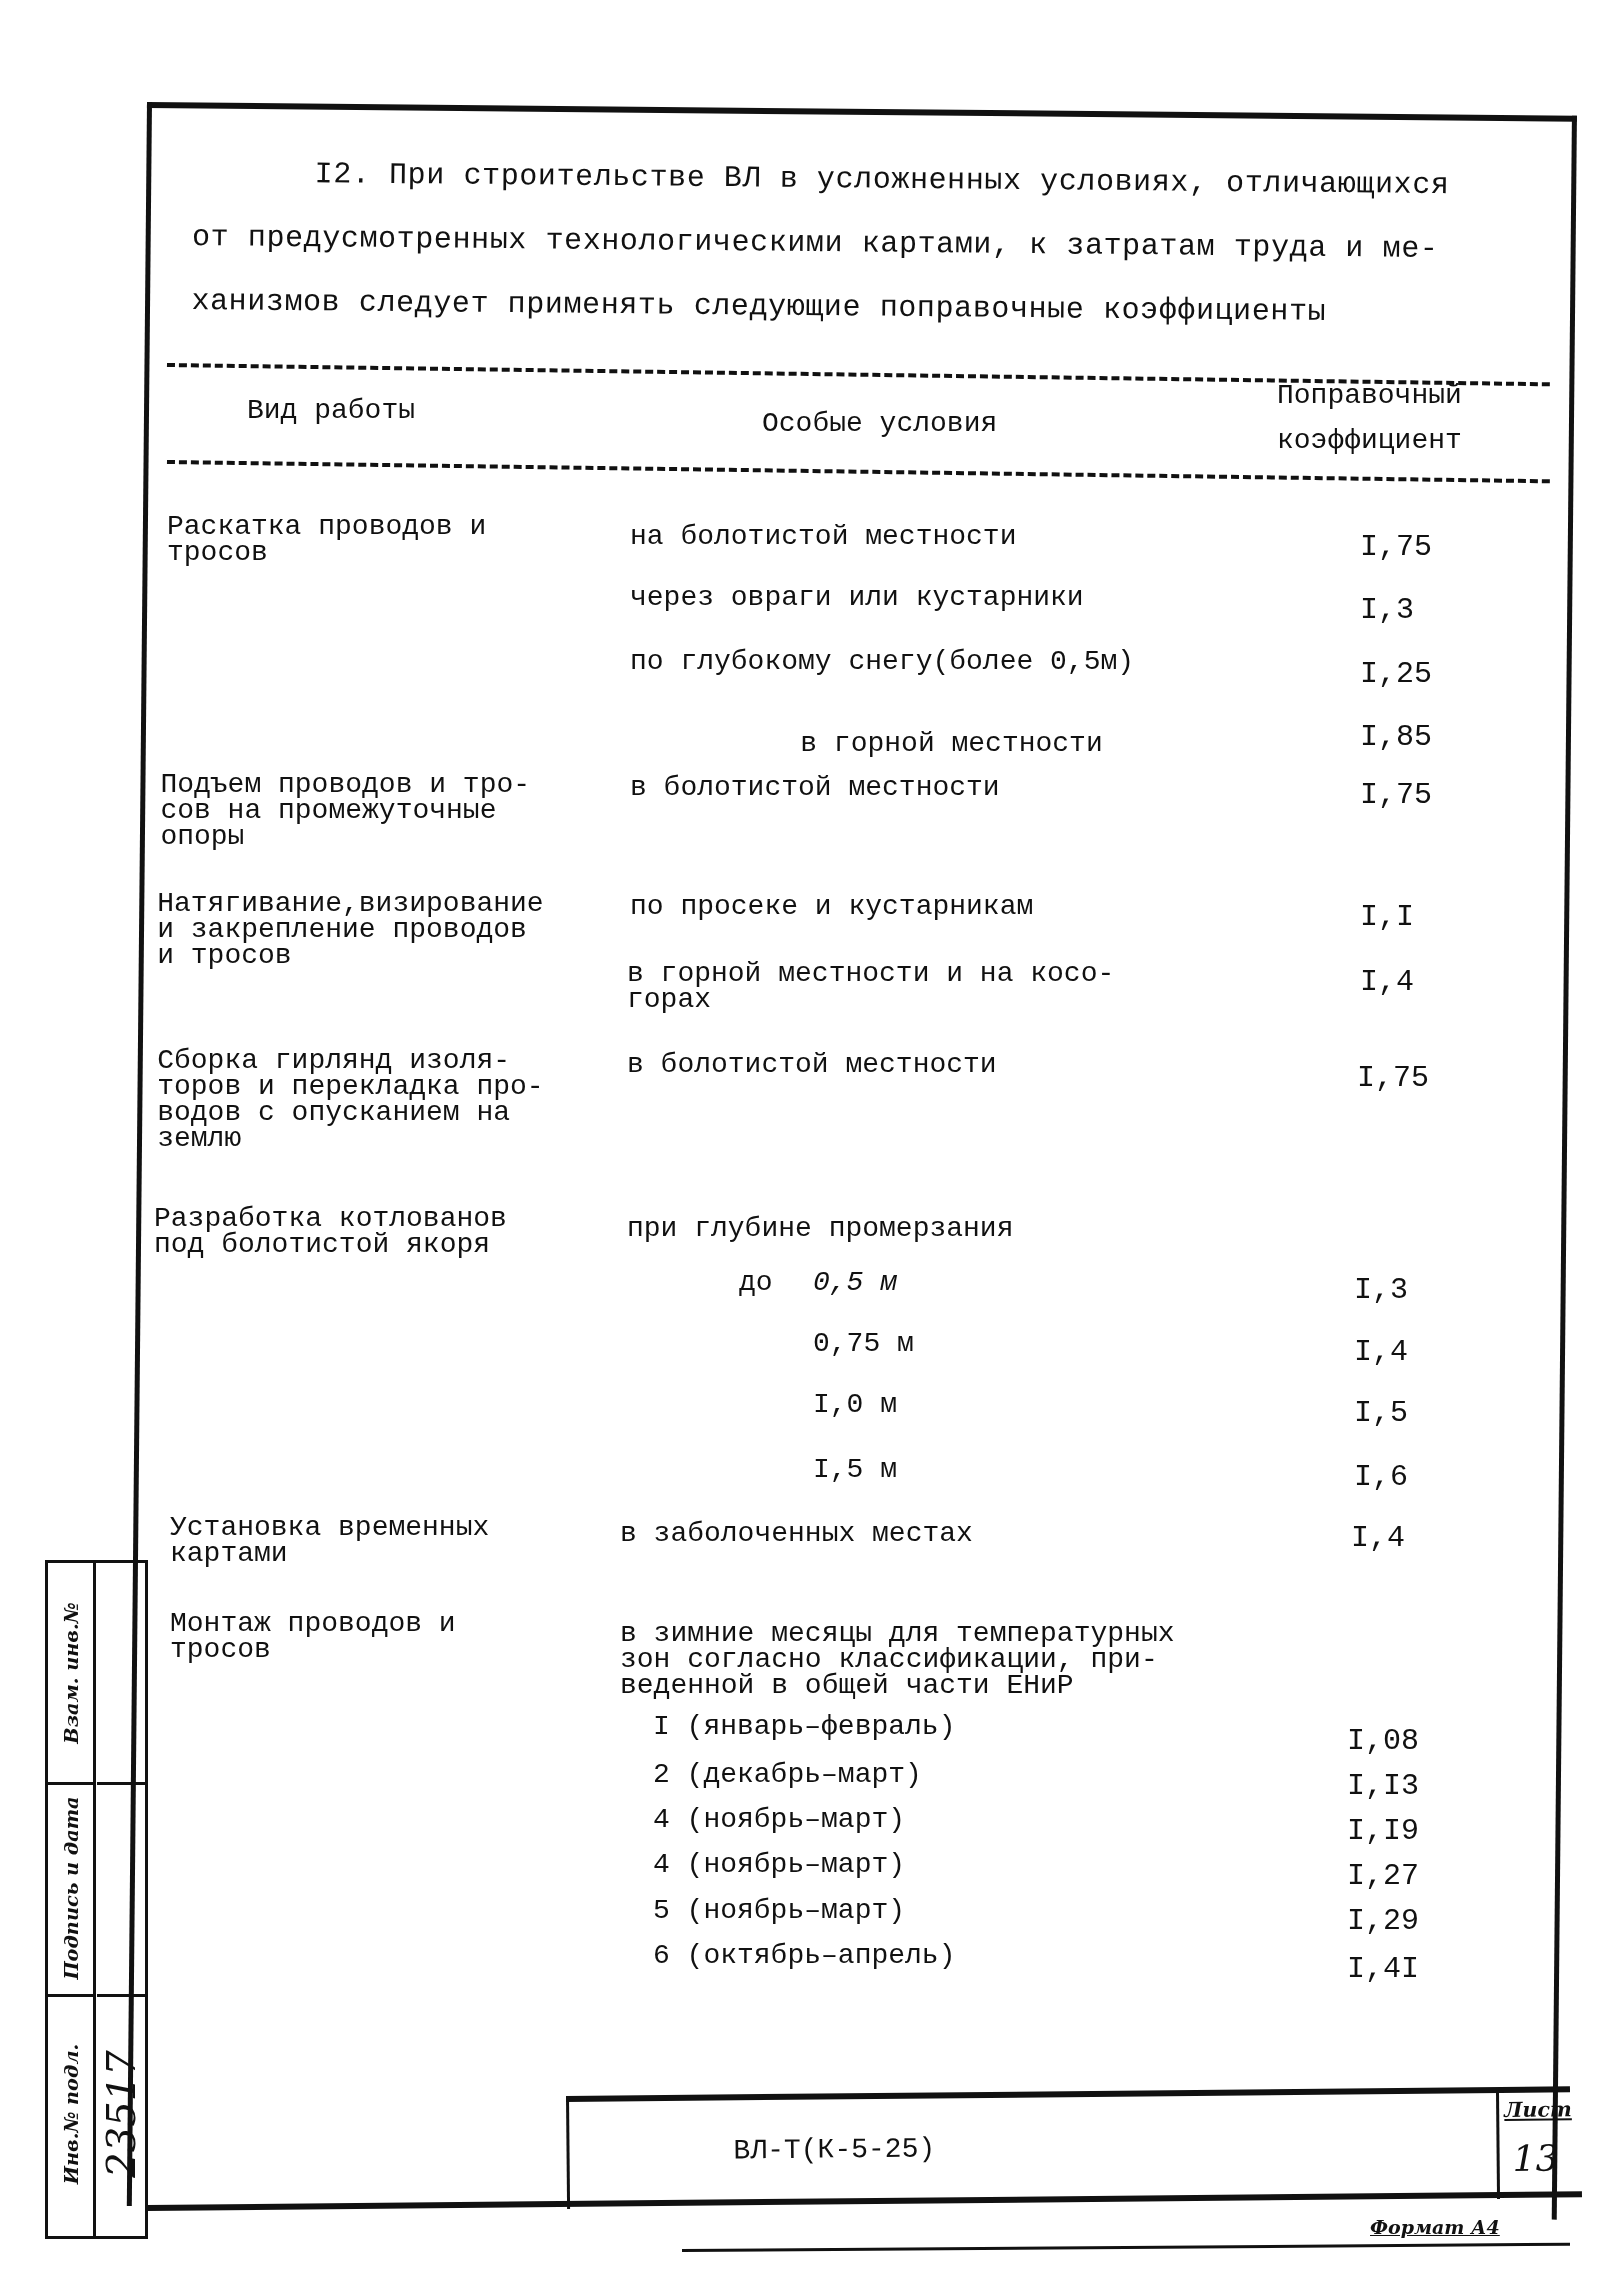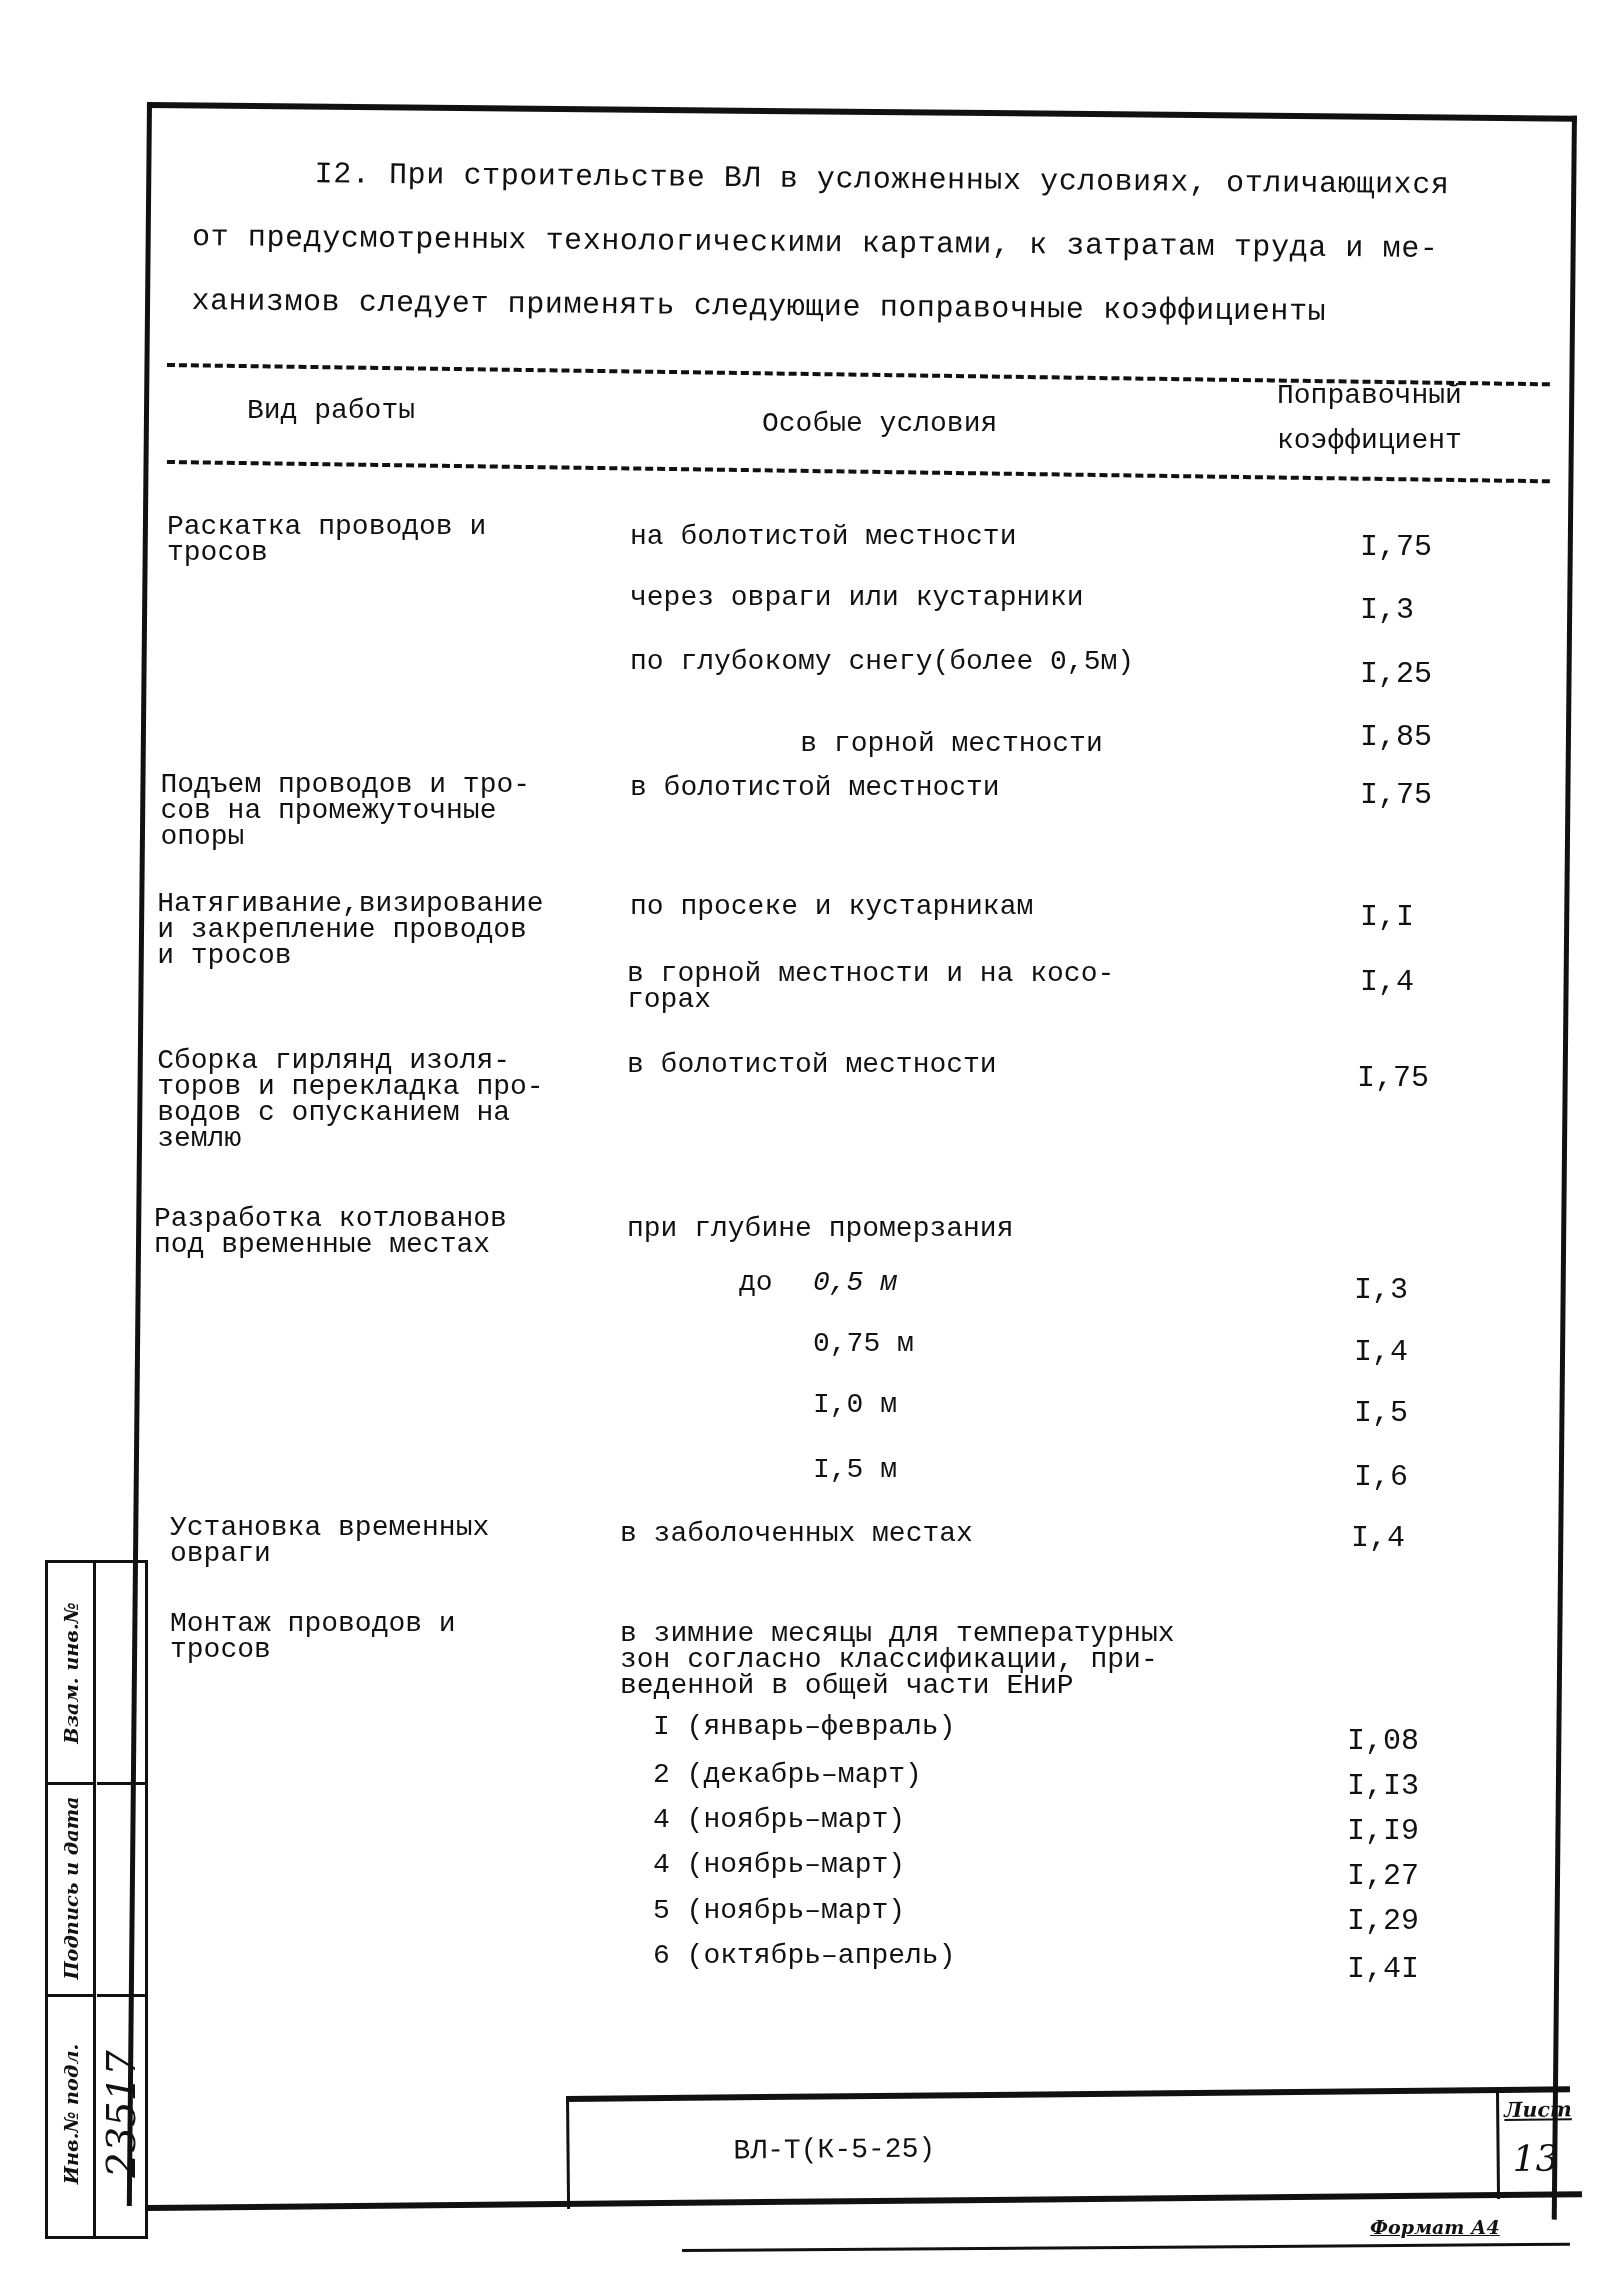--- a/index.html
+++ b/index.html
@@ -117,36 +117,36 @@
     <div>Сборка гирлянд изоля-</div>
     <div>торов и перекладка про-</div>
     <div>водов с опусканием на</div>
     <div>землю</div>
   </div>
   <div class="cond" style="left:473px; top:943px;">в болотистой местности</div>
   <div class="coef" style="left:1203px; top:952px;">I,75</div>
 
   <div class="work" style="left:0px; top:1097px;">
     <div>Разработка котлованов</div>
-    <div>под временные местах</div>
+    <div>под болотистой якоря</div>
   </div>
   <div class="cond" style="left:473px; top:1107px;">при глубине промерзания</div>
   <div class="cond" style="left:585px; top:1161px; width:51px;">до</div>
   <div class="cond" style="left:659px; top:1161px;font-style:italic;">0,5 м</div>
   <div class="coef" style="left:1200px; top:1164px;">I,3</div>
   <div class="cond" style="left:659px; top:1222px;">0,75 м</div>
   <div class="coef" style="left:1200px; top:1226px;">I,4</div>
   <div class="cond" style="left:659px; top:1283px;">I,0 м</div>
   <div class="coef" style="left:1200px; top:1287px;">I,5</div>
   <div class="cond" style="left:659px; top:1348px;">I,5 м</div>
   <div class="coef" style="left:1200px; top:1351px;">I,6</div>
 
   <div class="work" style="left:16px; top:1406px;">
     <div>Установка временных</div>
-    <div>овраги</div>
+    <div>картами</div>
   </div>
   <div class="cond" style="left:466px; top:1412px;">в заболоченных местах</div>
   <div class="coef" style="left:1197px; top:1412px;">I,4</div>
 
   <div class="work" style="left:16px; top:1502px;">
     <div>Монтаж проводов и</div>
     <div>тросов</div>
   </div>
   <div class="cond" style="left:466px; top:1512px; width:708px;">
     <div>в зимние месяцы для температурных</div>

